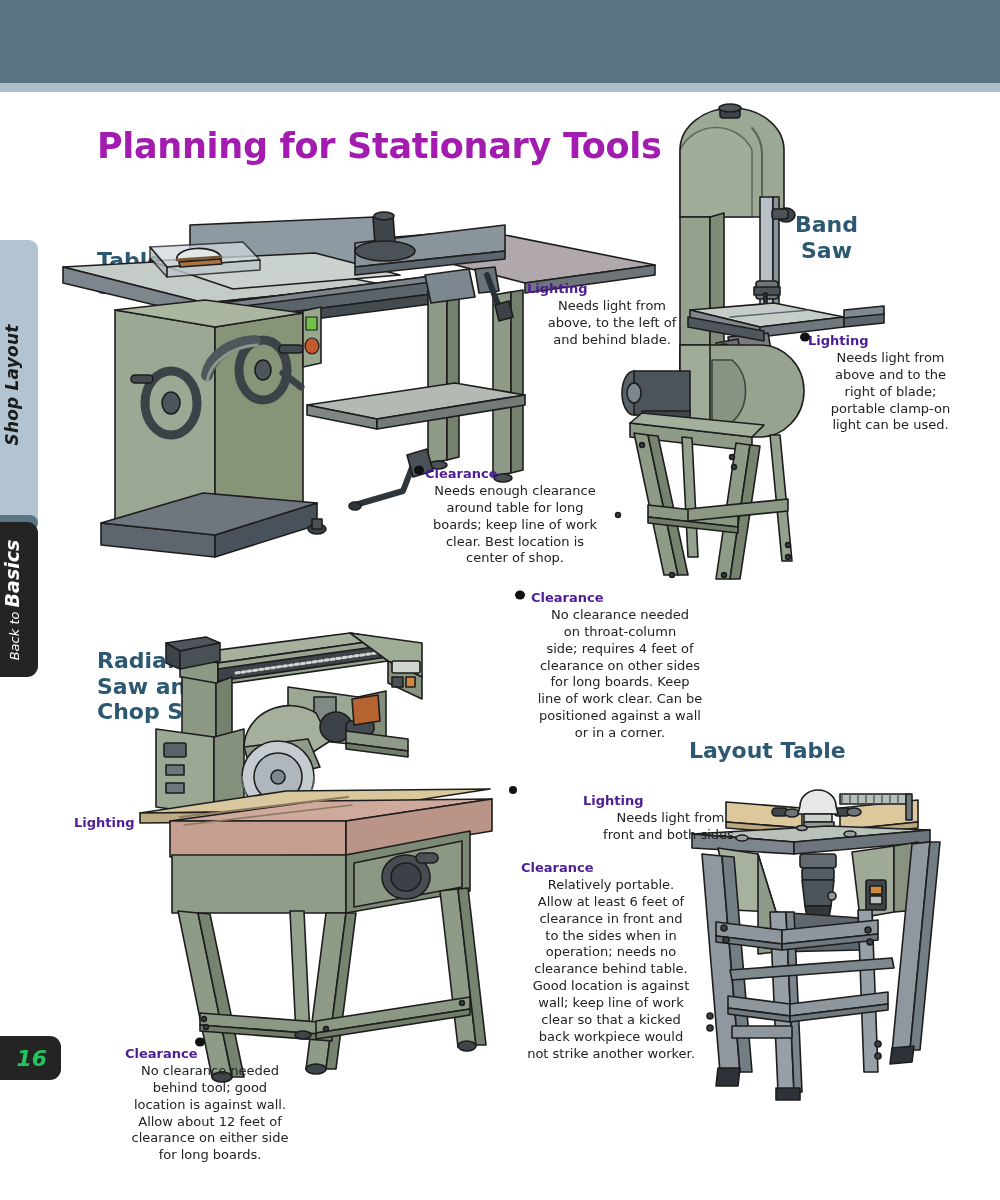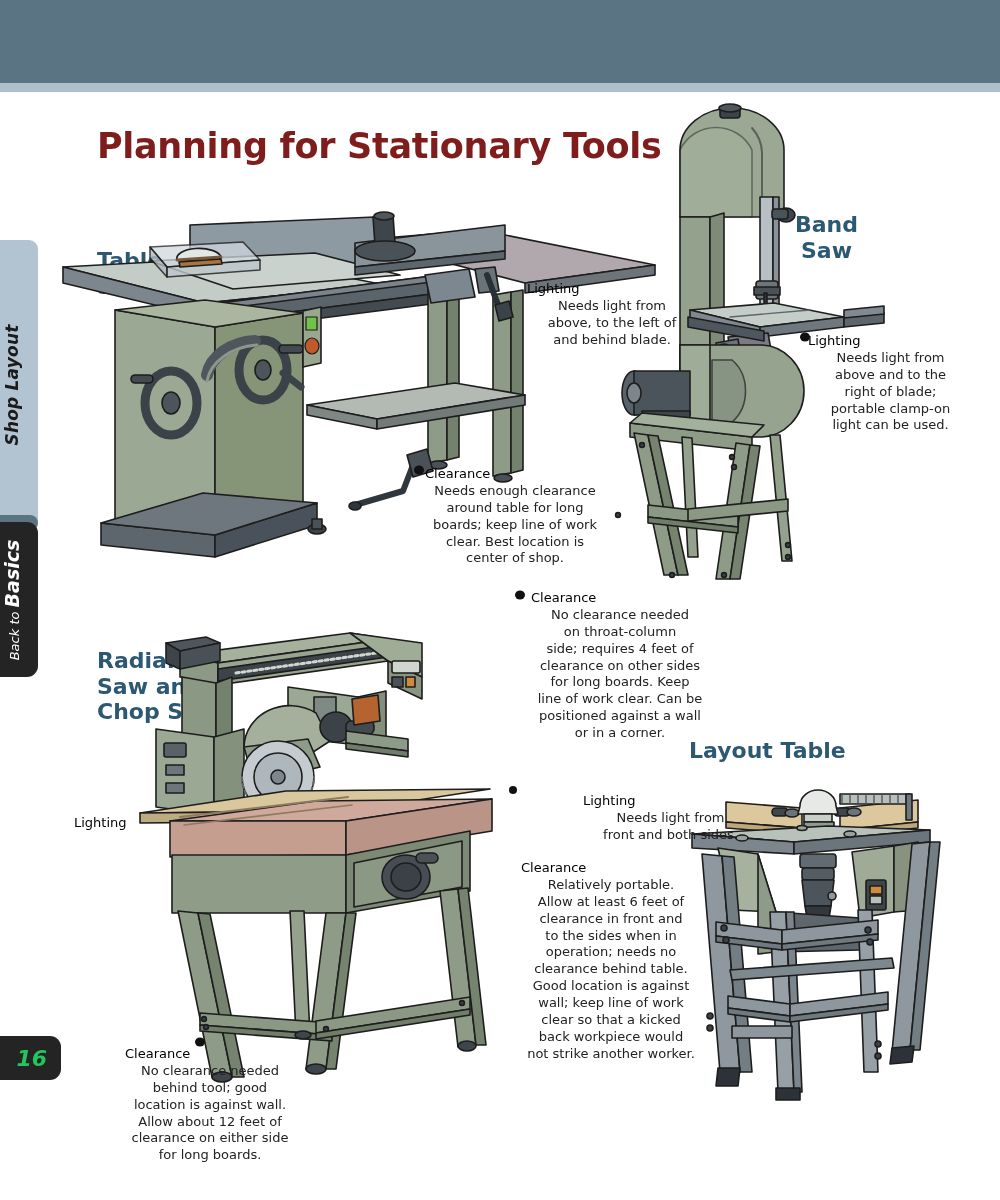--- a/index.html
+++ b/index.html
@@ -62,35 +62,35 @@
   .folio span{
     position:absolute;right:14px;top:50%;transform:translateY(-50%);
     font-family:"DejaVu Sans", sans-serif;
     font-style:italic;font-weight:bold;font-size:22px;color:#22c55e;
   }
 
   
   .page-title{
     position:absolute;left:97px;top:126px;
     font-family:"DejaVu Sans", sans-serif;
-    font-weight:bold;font-size:35px;color:#7f1d1d;
+    font-weight:bold;font-size:35px;color:#a21caf;
     letter-spacing:-0.3px;
   }
   .tool-title{
     position:absolute;
     font-family:"DejaVu Sans", sans-serif;
     font-weight:bold;font-size:22px;color:#2d5872;
     line-height:1.16;
   }
   .callout{
     position:absolute;
     font-family:"DejaVu Sans", sans-serif;
     font-size:13px;color:#222222;line-height:1.30;
   }
-  .callout .c-head{font-weight:normal;display:block;color:#000000;}
+  .callout .c-head{font-weight:bold;display:block;color:#4c1d95;}
   .callout .c-body{display:block;white-space:pre-line;text-align:center;}
 
   svg{display:block;overflow:visible;}
 </style>
 </head>
 <body>
 
 <div class="page">
 
   <div class="header-band"></div>

